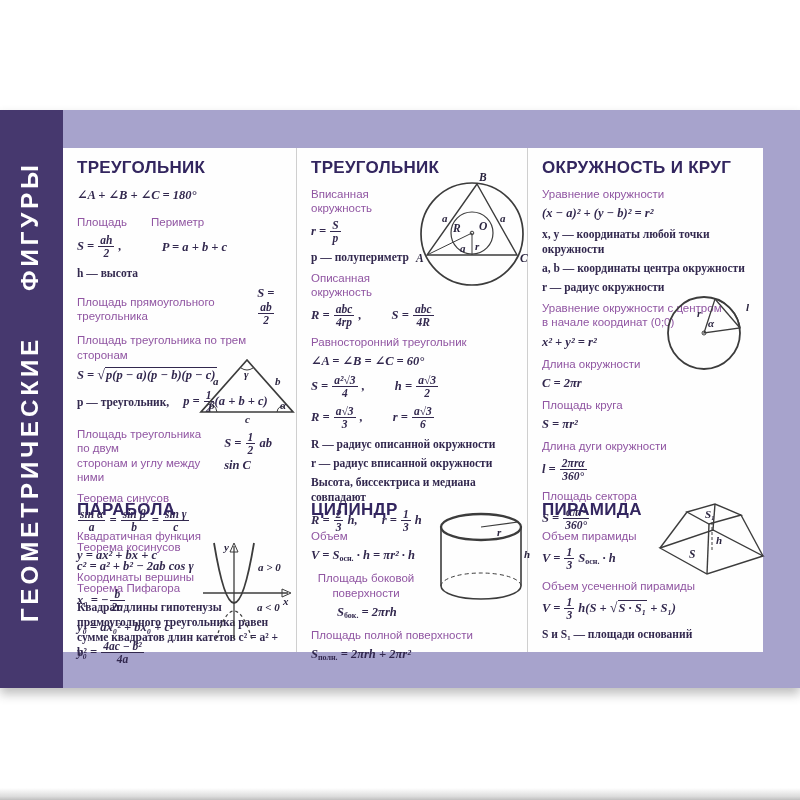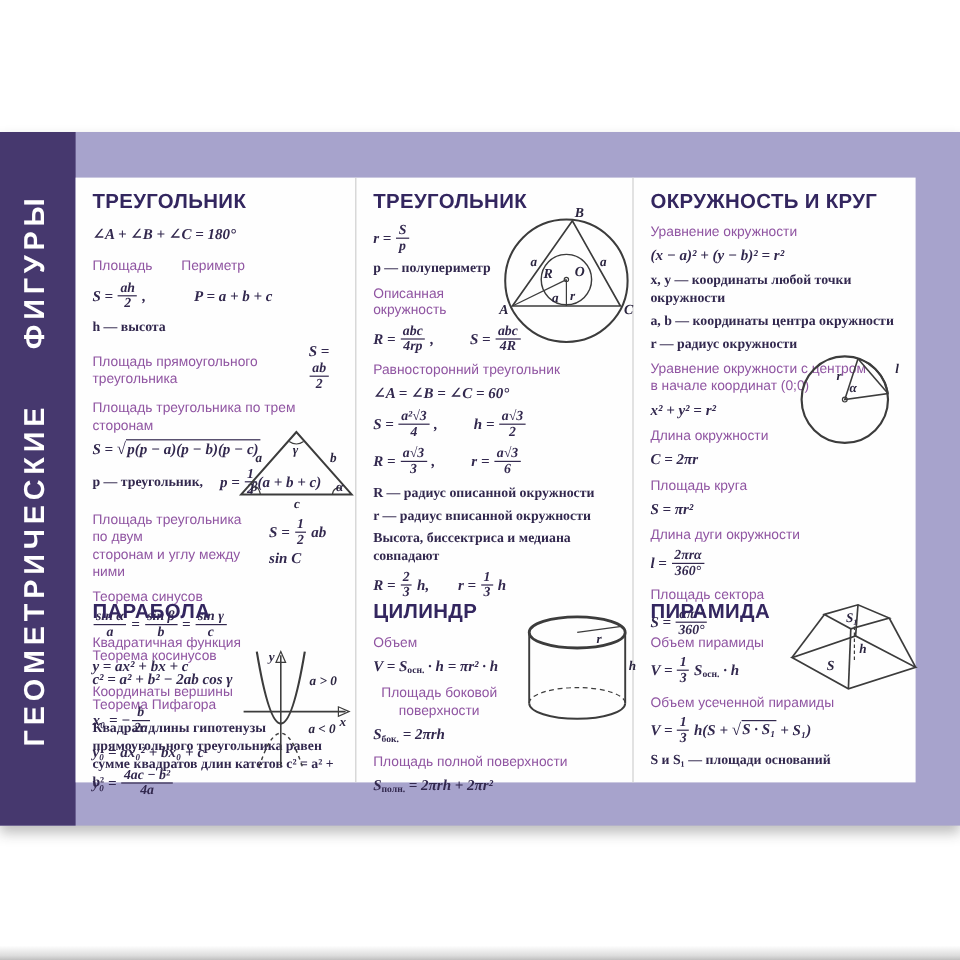--- a/index.html
+++ b/index.html
@@ -110,20 +110,21 @@
                 <div class="fml">x₀ = −<span class="fr"><span class="nu">b</span><span class="de">2a</span></span></div>
                 <div class="fml">y₀ = ax₀² + bx₀ + c</div>
                 <div class="fml">y₀ = <span class="fr"><span class="nu">4ac − b²</span><span class="de">4a</span></span></div>
               </div>
           </div>
         </div>
         <div class="col col1">
           <div class="sec1">
             <div class="sec-title">ТРЕУГОЛЬНИК</div>
             <div class="sec-body">
+                <div class="sub" style="max-width: 118px;">Вписанная окружность</div>
                 <div class="fml" style="max-width: 118px;">r = <span class="fr"><span class="nu">S</span><span class="de">p</span></span></div>
                 <div class="txt" style="max-width: 125px;">p — полупериметр</div>
                 <div class="sub" style="max-width: 122px;">Описанная окружность</div>
                 <div class="row" style="gap: 30px;">
                   <div class="fml">R = <span class="fr"><span class="nu">abc</span><span class="de">4rp</span></span> ,</div>
                   <div class="fml">S = <span class="fr"><span class="nu">abc</span><span class="de">4R</span></span></div>
                 </div>
                 <div class="sub">Равносторонний треугольник</div>
                 <div class="fml">∠A = ∠B = ∠C = 60°</div>
                 <div class="row" style="gap: 30px;">
@@ -143,21 +144,21 @@
                 </div>
               </div>
           </div>
           <div class="sec2">
             <div class="sec-title">ЦИЛИНДР</div>
             <div class="sec-body">
                 <div class="sub" style="max-width: 120px;">Объем</div>
                 <div class="fml" style="max-width: 130px;">V = S<sub>осн.</sub> · h = πr² · h</div>
                 <div class="sub" style="max-width: 110px; text-align: center;">Площадь боковой
 поверхности</div>
-                <div class="fml" style="max-width: 120px;">S<sub>бок.</sub> = 2πrh</div>
+                <div class="fml" style="max-width: 120px; margin-left: 26px;">S<sub>бок.</sub> = 2πrh</div>
                 <div class="sub">Площадь полной поверхности</div>
                 <div class="fml">S<sub>полн.</sub> = 2πrh + 2πr²</div>
               </div>
           </div>
         </div>
         <div class="col col2">
           <div class="sec1">
             <div class="sec-title">ОКРУЖНОСТЬ И КРУГ</div>
             <div class="sec-body">
                 <div class="sub">Уравнение окружности</div>

